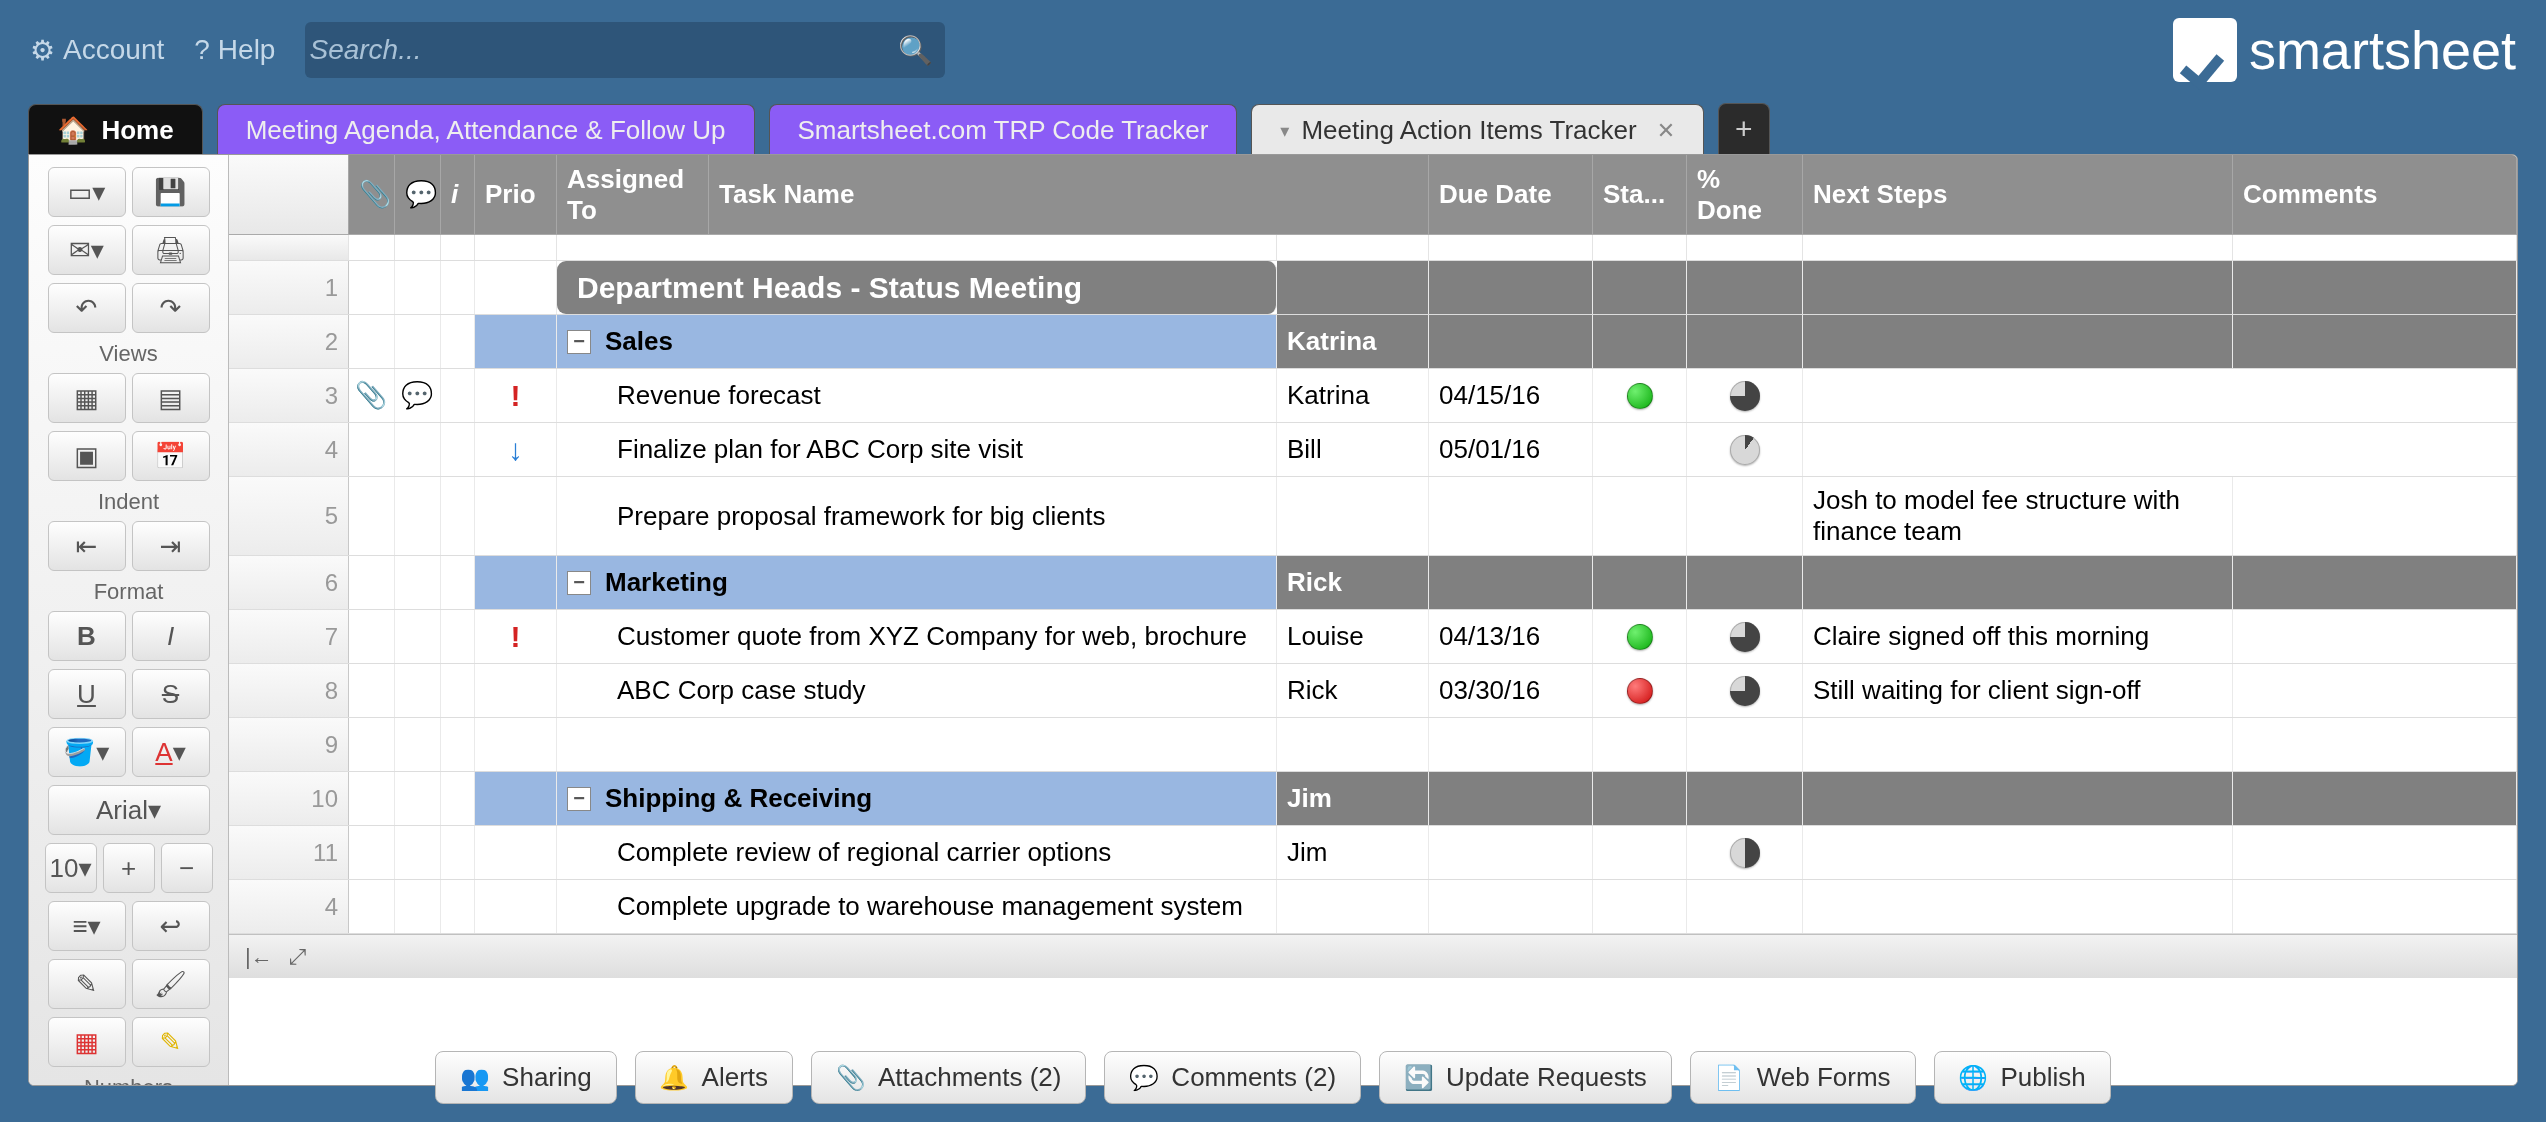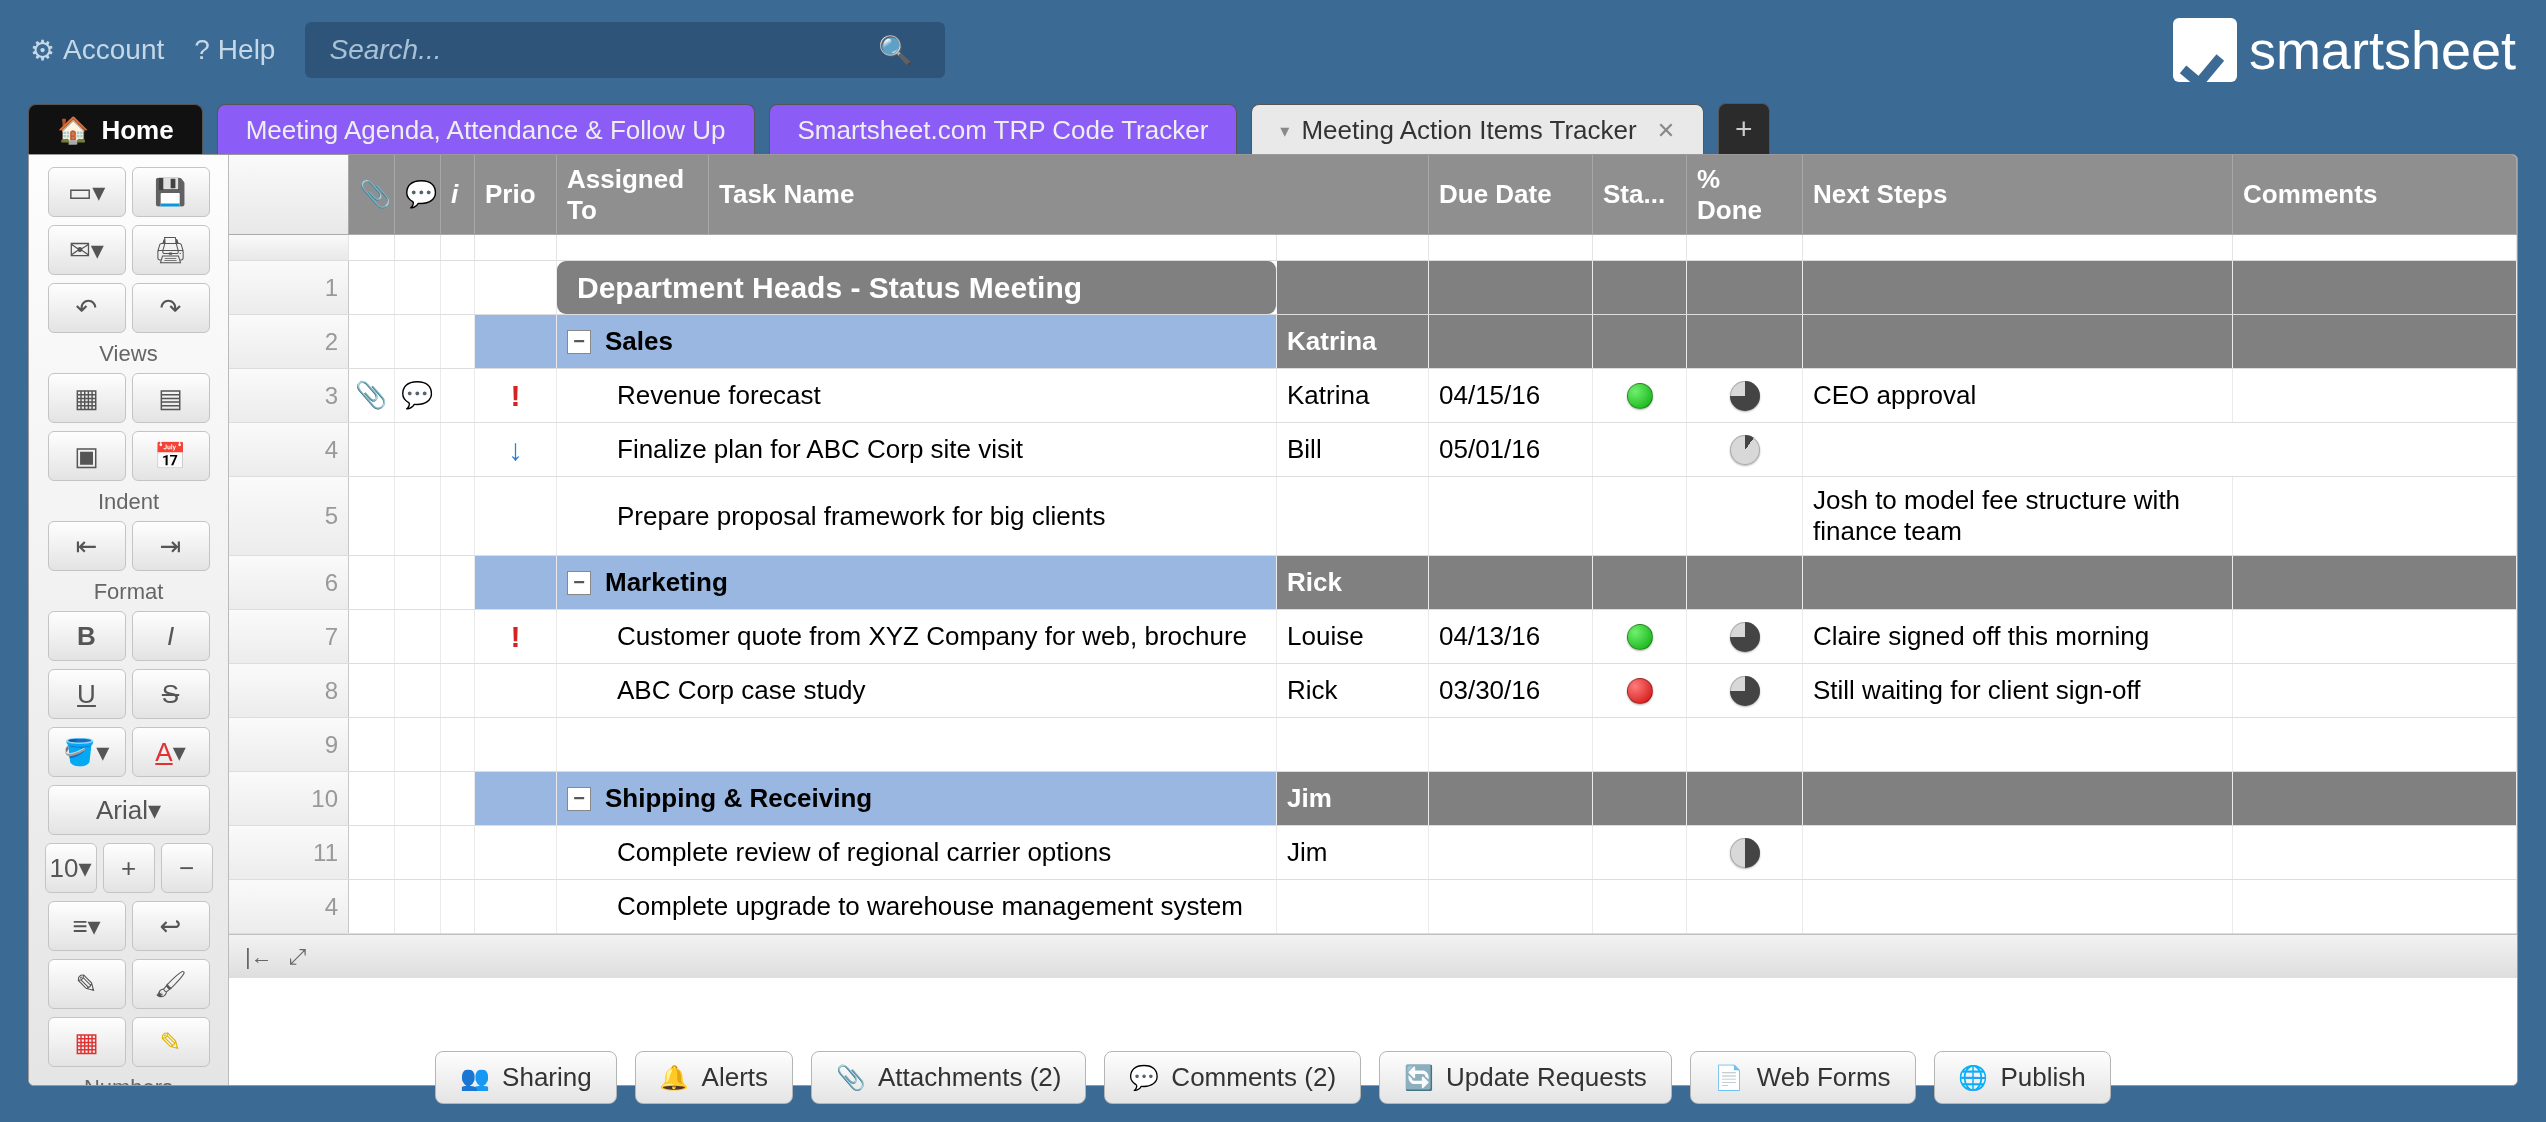--- a/index.html
+++ b/index.html
@@ -15,21 +15,21 @@
 .topbar {
   height: 100px;
   display: flex;
   align-items: center;
   padding: 0 30px;
   gap: 30px;
 }
 .topbar .link { color: #c5d8e8; font-size: 28px; cursor: pointer; display: flex; align-items: center; gap: 8px; }
 .topbar .search-wrap {
   background: #2e5579; border-radius: 6px; display: flex; align-items: center;
-  width: 640px; height: 56px; padding: 0 24px;
+  width: 640px; height: 56px; padding: 0 4px;
 }
 .topbar .search-wrap input {
   flex: 1; background: transparent; border: none; outline: none;
   color: #fff; font-size: 28px; font-style: italic;
 }
 .topbar .search-wrap input::placeholder { color: #a8c1d6; }
 .topbar .search-btn { color: #c5d8e8; font-size: 28px; cursor: pointer; padding: 0 8px; }
 .topbar .spacer { flex: 1; }
 .brand { display: flex; align-items: center; gap: 12px; color: #fff; font-size: 54px; font-weight: 300; }
 .brand .check {
@@ -347,21 +347,20 @@
             <div class="cell priocell priocol prio-high">!</div>
             <div class="cell taskcell taskcol" style="padding-left: 60px;">Revenue forecast</div>
             <div class="cell asscol">Katrina</div>
             <div class="cell duecol">04/15/16</div>
             <div class="cell stacol">
               <div class="status-dot status-green"></div>
             </div>
             <div class="cell pctcol">
               <div class="pct-pie pct-75"></div>
             </div>
-            <div class="cell nextcol">CEO approval</div>
             <div class="cell comcol"></div>
           </div>
           <div class="row">
             <div class="cell rownum rownumcol">4</div>
             <div class="cell icncell attcol"></div>
             <div class="cell icncell cmtcol"></div>
             <div class="cell icncell infocol"></div>
             <div class="cell priocell priocol prio-low">↓</div>
             <div class="cell taskcell taskcol" style="padding-left: 60px;">Finalize plan for ABC Corp site visit</div>
             <div class="cell asscol">Bill</div>

